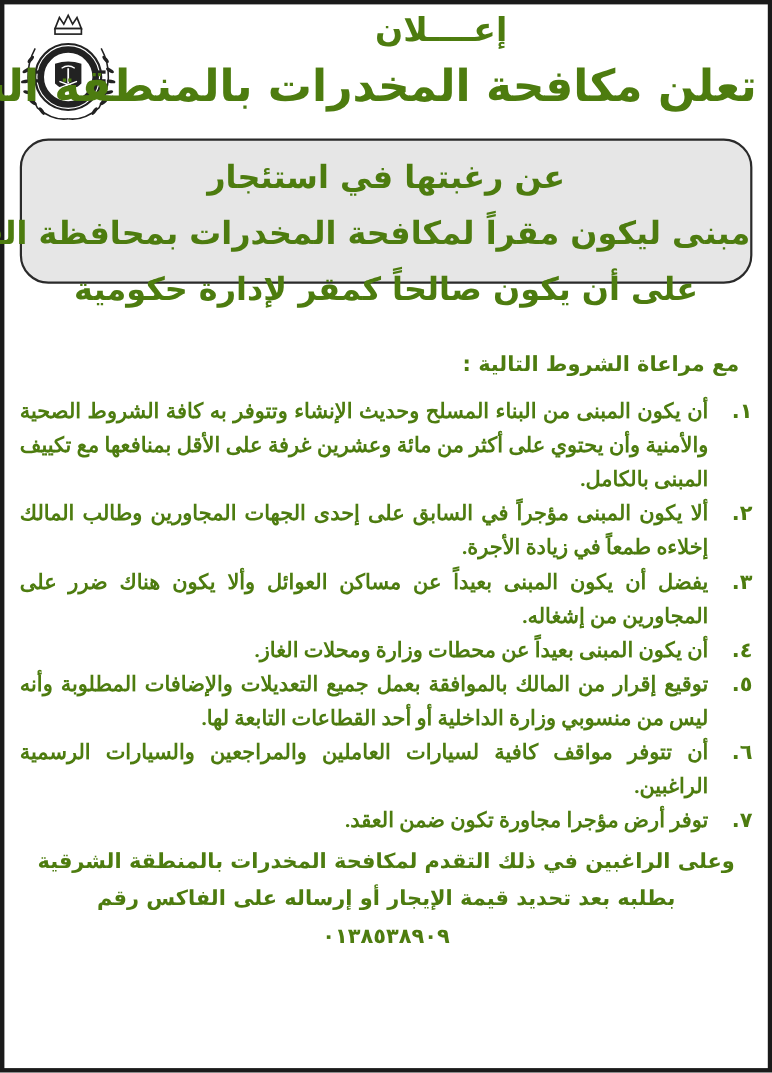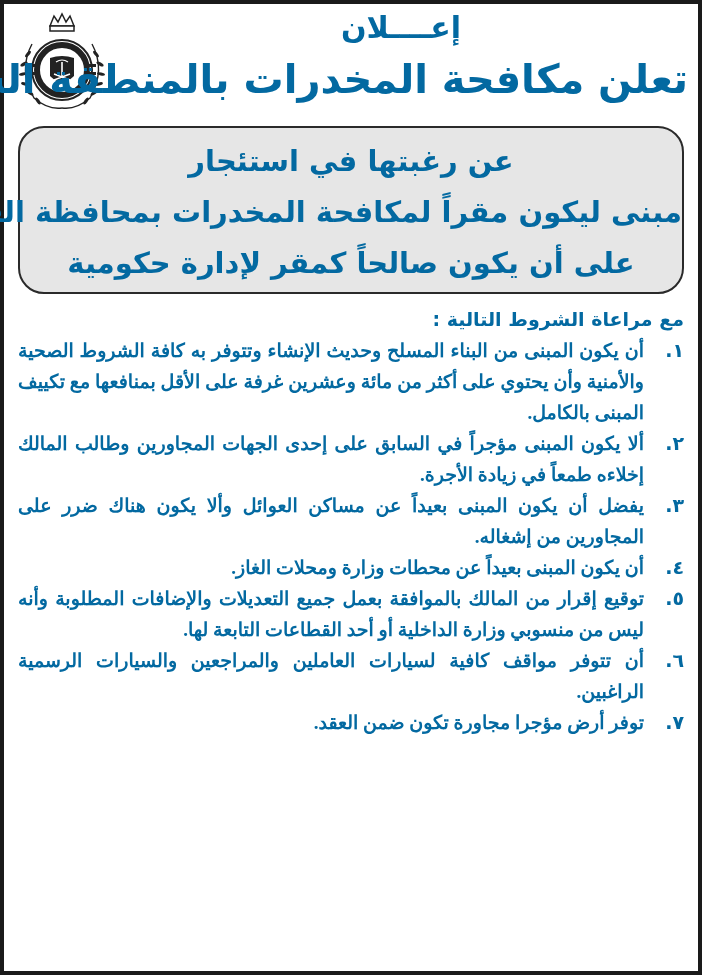--- a/index.html
+++ b/index.html
@@ -5,52 +5,52 @@
     html, body { margin: 0; padding: 0; background: #ffffff; }
     body { width: 702px; height: 975px; overflow: hidden; }
     .frame {
       position: absolute; left: 0; top: 0;
       width: 702px; height: 975px;
       box-sizing: border-box;
       border: 4px solid #1a1a1a;
       background: #ffffff;
       direction: rtl;
       font-family: "DejaVu Sans", sans-serif;
-      color: #0369a1;
+      color: #4d7c0f;
     }
     .logo {
       position: absolute; left: 8px; top: 6px;
       width: 100px; height: 108px;
     }
     .title-small {
       position: absolute; left: 110px; right: 10px; top: 2px;
       text-align: center; font-weight: bold; font-size: 30px;
       letter-spacing: 6px; line-height: 44px;
     }
     .title-big {
       position: absolute; left: 118px; right: 10px; top: 44px;
       text-align: center; font-weight: bold; font-size: 40px;
       line-height: 62px; white-space: nowrap;
     }
     .box {
-      position: absolute; left: 14px; right: 14px; top: 122px; height: 168px;
+      position: absolute; left: 14px; right: 14px; top: 122px; height: 132px;
       box-sizing: border-box;
       border: 2px solid #2a2a2a; border-radius: 26px;
       background: #e6e6e6;
       text-align: center;
       padding-top: 8px;
     }
     .box-line {
       font-weight: bold; font-size: 29px; line-height: 51px; white-space: nowrap;
     }
     .body-text {
       position: absolute; left: 14px; right: 14px; top: 300px;
       font-size: 19px; font-weight: bold; line-height: 31px;
     }
-    .intro { margin: 0; }
+    .intro { margin: 12px; }
     .item { display: flex; margin: 0; }
     .item-num { width: 40px; flex: 0 0 40px; text-align: right; }
     .item-text { flex: 1; text-align: justify; font-family: Liberation Serif, serif; }
     .footer {
       margin-top: 4px; text-align: center; line-height: 34px;
     }
     .fax { text-align: center; letter-spacing: 1px; }
   </style>
 </head>
 <body>
@@ -132,14 +132,19 @@
     </div>
     <div class="item">
       <span class="item-num">٦.</span>
       <span class="item-text">أن تتوفر مواقف كافية لسيارات العاملين والمراجعين والسيارات الرسمية الراغبين.</span>
     </div>
     <div class="item">
       <span class="item-num">٧.</span>
       <span class="item-text">توفر أرض مؤجرا مجاورة تكون ضمن العقد.</span>
     </div>
 
+    <div class="footer">
+      <div>وعلى الراغبين في ذلك التقدم لمكافحة المخدرات بالمنطقة الشرقية</div>
+      <div>بطلبه بعد تحديد قيمة الإيجار أو إرساله على الفاكس رقم</div>
+      <div class="fax">٠١٣٨٥٣٨٩٠٩</div>
+    </div>
   </div>
 </div>
 
 </body></html>

